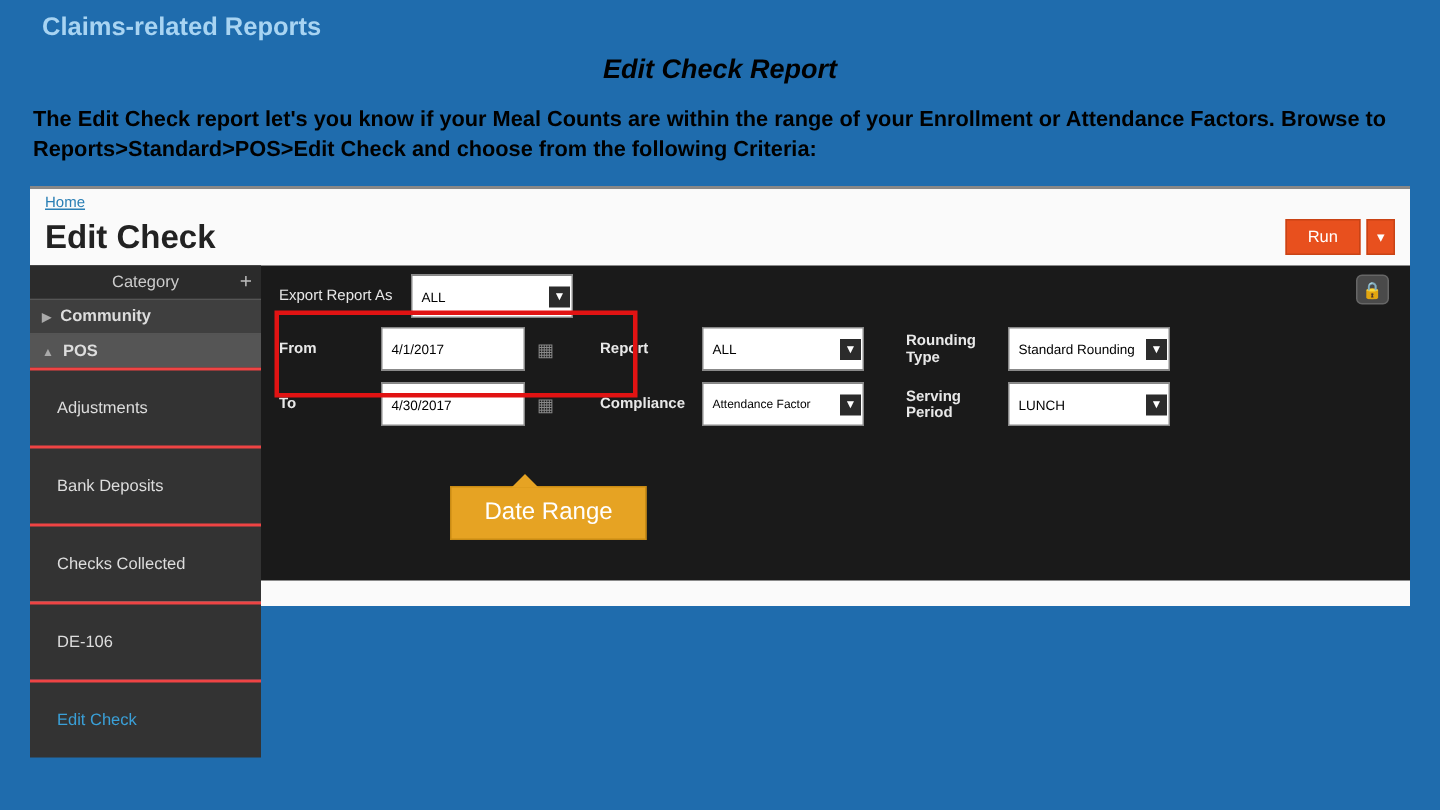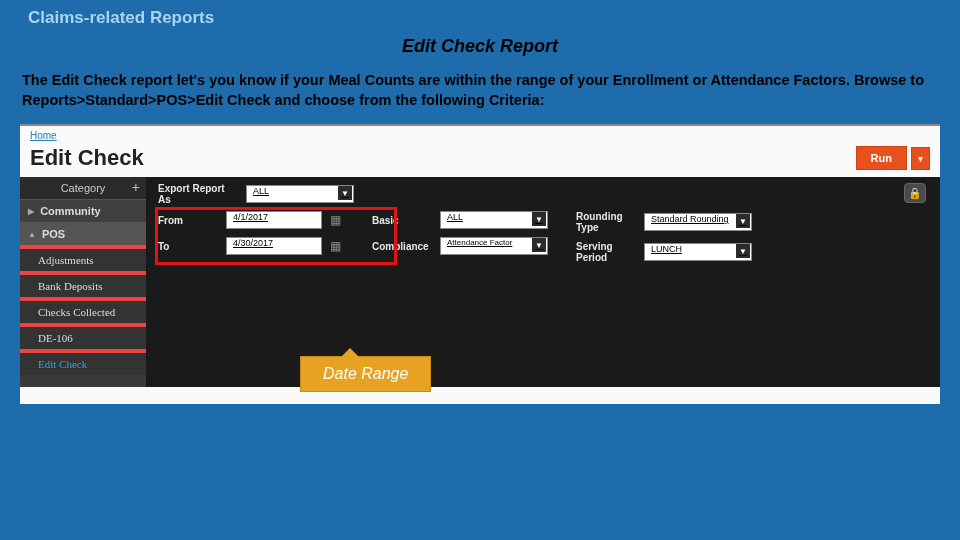--- a/index.html
+++ b/index.html
@@ -15,54 +15,54 @@
     background: #fafafa;
     border-top: 2px solid #888;
     height: 280px;
     position: relative;
     color: #222;
   }
   .crumb { color: #2a7fb5; font-size: 10px; padding: 4px 10px 2px; text-decoration: underline; }
   .app-titlebar { display: flex; align-items: center; padding: 2px 10px 6px; }
   .app-title { font-size: 22px; font-weight: 700; color: #222; flex: 1; }
   .run-btn {
-    background: #e8501e; color: #fff; font-size: 11px; font-weight: 700;
+    background: #e8501e; color: #fff; font-size: 11px; font-weight: 400;
     padding: 5px 14px; border: 1px solid #c94315; cursor: pointer;
   }
   .run-caret {
     background: #e8501e; color: #fff; font-size: 10px;
     padding: 5px 6px; border: 1px solid #c94315; margin-left: 4px; cursor: pointer;
   }
 
   .app-body { display: flex; background: #1a1a1a; height: 210px; gap: 8px; padding-right: 8px; }
 
-  .sidebar { width: 126px; background: #3a3a3a; color: #ddd; font-size: 11px; }
+  .sidebar { width: 154px; background: #3a3a3a; color: #ddd; font-size: 11px; }
   .sb-head {
     display: flex; align-items: center; justify-content: center;
     height: 22px; background: #2b2b2b; color: #ccc; position: relative; font-size: 11px;
   }
   .sb-plus { position: absolute; right: 6px; top: 2px; color: #bbb; font-size: 14px; cursor: pointer; }
   .sb-group {
     display: flex; align-items: center; gap: 6px;
     padding: 5px 8px; background: #3f3f3f; border-top: 1px solid #555; font-weight: 600; cursor: pointer;
   }
   .sb-group.sel { background: #555; }
   .tri { font-size: 8px; color: #aaa; }
   .sb-item {
-    padding: 5px 18px; background: #333; border-top: 4px solid #ef4444; cursor: pointer; font-family: Liberation Serif, serif;
+    padding: 19px 18px; background: #333; border-top: 2px solid #ef4444; cursor: pointer;
   }
   .sb-item.active { color: #3aa0d8; }
 
   .config { flex: 1; padding: 6px 4px; color: #fff; font-size: 10px; position: relative; }
   .row { display: flex; align-items: center; gap: 10px; margin-bottom: 6px; }
-  .lbl { width: 78px; color: #e8e8e8; font-weight: 700; font-size: 10px; }
+  .lbl { width: 78px; color: #e8e8e8; font-weight: 400; font-size: 10px; }
   .fld {
-    display: flex; background: #fff; color: #000;
-    height: 18px; padding: 0 6px; font-size: 9px; min-width: 108px;
-    border: 1px solid #888; cursor: pointer; text-decoration: underline;
+    display: flex; align-items: center; background: #fff; color: #000;
+    height: 29px; padding: 0 6px; font-size: 9px; min-width: 108px;
+    border: 1px solid #888; cursor: pointer;
   }
   .fld .caret {
     margin-left: auto; background: #2b2b2b; color: #fff;
     width: 14px; height: 14px; display: flex; align-items: center; justify-content: center;
     font-size: 8px; margin-right: -5px;
   }
   .cal-ico { width: 14px; height: 16px; color: #888; font-size: 12px; display:flex; align-items:center; }
 
   .cols { display: flex; gap: 28px; margin-top: 4px; }
   .col { display: flex; flex-direction: column; gap: 8px; }
@@ -76,23 +76,23 @@
   }
 
   .lock {
     position: absolute; right: 6px; top: 6px;
     width: 22px; height: 20px; border: 1px solid #666; border-radius: 4px;
     background: #4a4a4a; display:flex; align-items:center; justify-content:center;
     color:#ccc; font-size:11px; cursor:pointer;
   }
 
   .callout {
-    position: absolute; left: 300px; top: 356px;
+    position: absolute; left: 300px; top: 324px;
     background: #e6a323; color: #fff; font-size: 16px; font-weight: 400;
-    padding: 8px 22px; border: 1px solid #c98b14; font-style: italic;
+    padding: 8px 22px; border: 1px solid #c98b14;
   }
   .callout::before {
     content: ""; position: absolute; left: 40px; top: -18px;
     border: 9px solid transparent; border-bottom-color: #e6a323;
   }
 </style>
 </head>
 <body>
 
 <div class="slide-header">Claims-related Reports</div>
@@ -154,21 +154,21 @@
             <div class="plbl">To</div>
             <div class="fld" style="min-width:96px">
               <span>4/30/2017</span>
             </div>
             <span class="cal-ico">▦</span>
           </div>
         </div>
 
         <div class="col">
           <div class="pair">
-            <div class="plbl">Basic</div>
+            <div class="plbl">Report</div>
             <div class="fld">
               <span>ALL</span>
               <span class="caret">▼</span>
             </div>
           </div>
           <div class="pair">
             <div class="plbl">Compliance</div>
             <div class="fld">
               <span style="font-size:8px">Attendance Factor</span>
               <span class="caret">▼</span>

